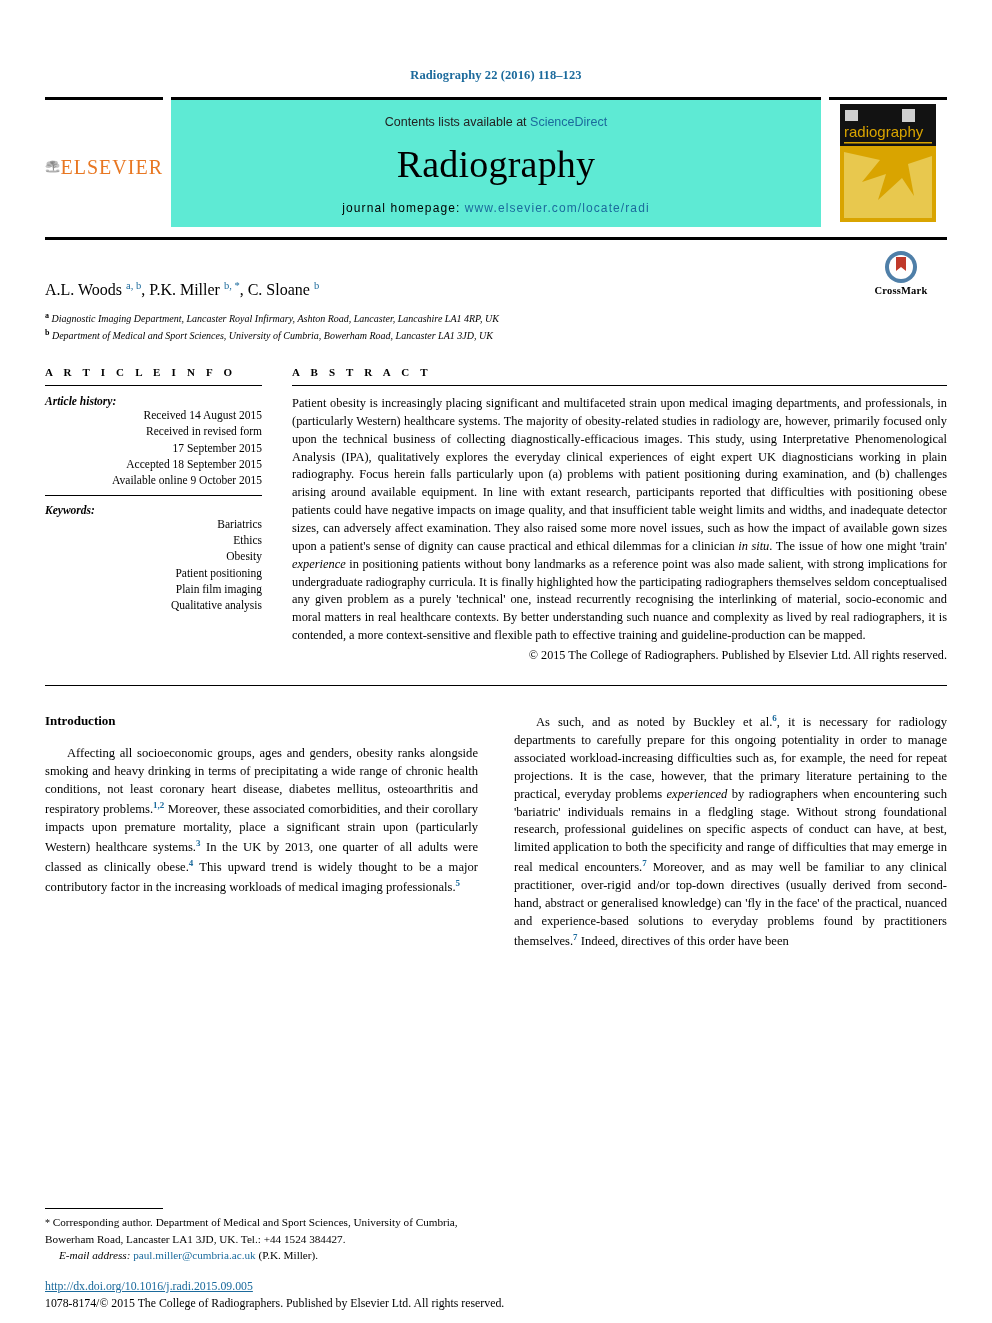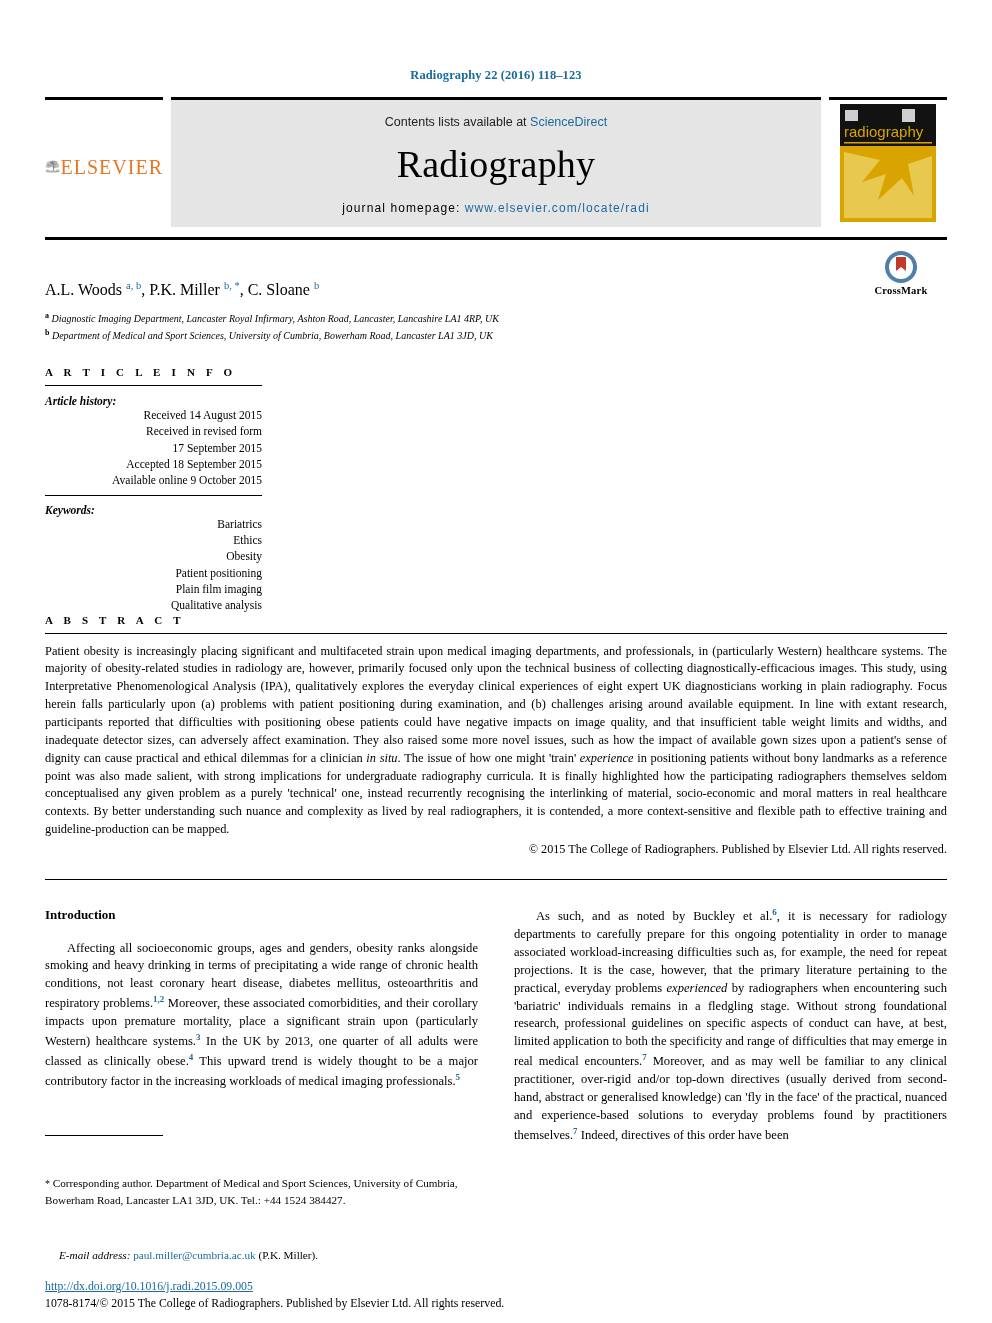--- a/index.html
+++ b/index.html
@@ -39,21 +39,21 @@
     padding-top: 6px;
   }
   .elsevier-tree { width: 92px; height: 82px; }
   .elsevier-word {
     color: #e87722; font-size: 20px; letter-spacing: 1px;
     font-family: "Liberation Serif", serif; margin-top: 1px;
   }
   .mast-center {
     flex: 1 1 auto;
     border-top: 3px solid #000;
-    background: #e5e5e5;
+    background: #5eead4;
     display: flex; flex-direction: column; align-items: center; justify-content: center;
     margin: 0 8px 0 8px;
     padding: 8px 0 6px 0;
   }
   .contents-line { font-size: 12.5px; color: #222; font-family: "Liberation Sans", sans-serif; }
   .contents-line .sd { color: #1b6a9c; }
   .journal-name {
     font-size: 38px;
     font-family: "Liberation Serif", serif;
     margin: 13px 0 15px 0;
@@ -92,21 +92,21 @@
   .cm-label {
     font-size: 10.5px; font-weight: bold; letter-spacing: .2px;
     font-family: "Liberation Serif", serif; margin-top: 1px;
   }
   .authors { font-size: 16px; margin-top: 20px; }
   .authors sup { color: #1b6a9c; font-size: 10.5px; }
   .affils { margin-top: 11px; font-size: 10px; font-style: italic; line-height: 1.5; }
   .affils sup { font-style: normal; font-weight: bold; font-size: 8px; }
 
   
-  .infosec { display: flex; margin-top: 23px; flex-direction: column; }
+  .infosec { display: flex; margin-top: 23px; }
   .col-info { width: 247px; flex: 0 0 247px; padding-right: 30px; }
   .col-abs  { flex: 1 1 auto; }
   .sec-head {
     font-size: 11px; font-weight: bold; letter-spacing: 4.2px;
     font-family: "Liberation Serif", serif;
   }
   .sec-rule { border-top: 1.6px solid #000; margin: 7px 0 9px 0; }
   .meta-title { font-style: italic; font-weight: bold; font-size: 11.5px; }
   .meta-list { font-size: 11.5px; line-height: 1.42; text-align: right; }
   .kw-block { margin-top: 6px; }
@@ -125,21 +125,21 @@
   }
   .bcol { flex: 1 1 0; font-size: 12.6px; line-height: 1.42; text-align: justify; }
   .bhead { font-weight: bold; font-size: 13px; margin: 0 0 15px 0; }
   .bcol p { margin: 0; text-indent: 22px; }
   .bcol sup, .fn sup { color: #1b6a9c; font-weight: bold; font-size: 9px; }
   .bcol em { font-style: italic; }
 
   
   .footzone { position: absolute; left: 45px; bottom: 60px; width: 420px; }
   .fn-rule { border-top: 1px solid #000; width: 118px; margin-bottom: 5px; }
-  .fn { font-size: 11.2px; line-height: 1.45; margin-top: 39px; }
+  .fn { font-size: 11.2px; line-height: 1.45; }
   .fn .star { font-size: 10px; }
   .fn em { }
   .fn a, .link { color: #1b6a9c; text-decoration: none; }
   .doi-block { position: absolute; left: 45px; bottom: 12px; width: 700px; }
   .doi { color: #1b6a9c; font-size: 11.8px; text-decoration: underline; }
   .issn { font-size: 11.8px; margin-top: 2px; }
 </style>
 </head>
 <body>
 

